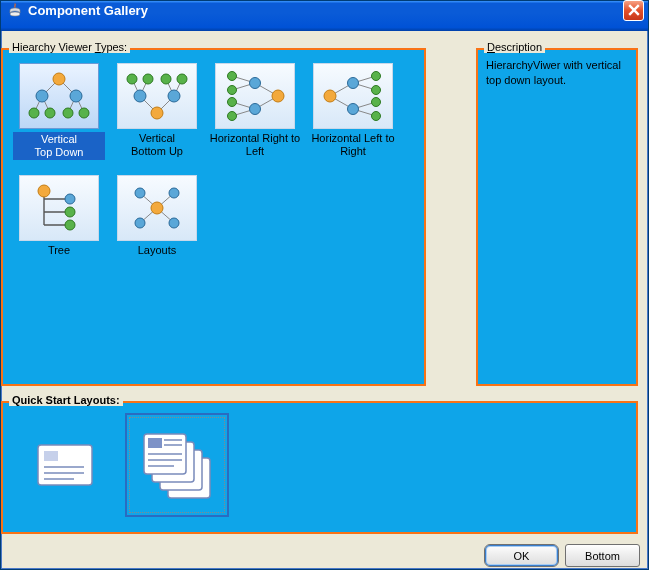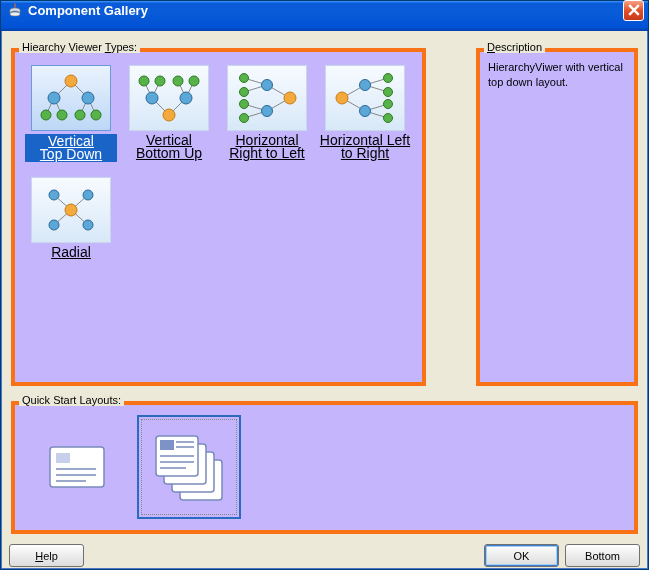--- a/index.html
+++ b/index.html
@@ -35,21 +35,21 @@
     width: 21px; height: 21px;
     background: linear-gradient(to bottom, #f7a184, #e2502a 50%, #c8371a);
     border: 1px solid #fff;
     border-radius: 3px;
     display: flex; align-items: center; justify-content: center;
     color: #fff; font-weight: bold;
   }
   .closebtn svg { width: 12px; height: 12px; }
   .content {
     flex: 1;
-    padding: 10px 10px 4px 10px;
+    padding: 10px 10px 4px 0;
     display: flex;
     flex-direction: column;
     gap: 8px;
   }
   .toprow {
     display: flex;
     gap: 6px;
     height: 345px;
   }
   
@@ -60,22 +60,22 @@
   .grouplabel {
     position: absolute;
     top: 0; left: 8px;
     background: #ece9d8;
     padding: 0 3px;
     z-index: 2;
     font-size: 11px;
   }
   .grouplabel u { text-decoration: underline; }
   .groupbox {
-    border: 4px solid #f97316;
-    background: #c4b5fd;
+    border: 2px solid #f97316;
+    background: #0ea5e9;
     height: 100%;
     padding: 10px 8px 8px 8px;
     overflow: hidden;
   }
   .types { flex: 1; }
   .desc { width: 162px; margin-left: 44px; }
   .desc .groupbox { padding: 8px 8px; line-height: 15px; color: #000;}
 
   .gallery {
     display: grid;
@@ -92,41 +92,41 @@
     cursor: pointer;
   }
   .item .thumb {
     width: 80px; height: 66px;
     background: linear-gradient(to bottom, #f7fbff, #d8e8f8);
     border: 1px solid #c8d8ea;
     display: flex; align-items: center; justify-content: center;
   }
   .item .cap {
     text-align: center;
-    font-size: 14px;
+    font-size: 11px;
     margin-top: 3px;
     line-height: 13px;
     width: 92px;
-    text-decoration: underline;
   }
   .item.selected .thumb {
     background: linear-gradient(to bottom, #eaf3ff, #bcd7f6);
     border-color: #6b9ad6;
   }
   .item.selected .cap {
     background: #1a63c7;
     color: #fff;
     padding: 1px 0;
   }
   .item.selected {
     
   }
 
   .quickstart {
     height: 140px;
+    font-weight: bold;
   }
   .quickstart .groupbox {
     display: flex;
     gap: 8px;
     align-items: flex-start;
     padding: 10px;
   }
   .qsitem {
     width: 104px;
     height: 104px;
@@ -151,20 +151,21 @@
     height: 23px;
     font: 11px Tahoma, sans-serif;
     background: linear-gradient(to bottom, #fff, #eee 45%, #ddd);
     border: 1px solid #707070;
     border-radius: 3px;
     padding: 0 8px;
     cursor: pointer;
   }
   button.btn.default {
     box-shadow: 0 0 0 1px #3a7ecb inset, 0 0 0 2px #a8cdf4 inset;
+    border-radius: 6px;
   }
   button.btn u { text-decoration: underline; }
 
   
 </style>
 </head>
 <body>
 
 <div class="window">
   <div class="titlebar">
@@ -268,36 +269,48 @@
                     <circle cx="35" cy="40" r="5.5" fill="#5aa7d8" stroke="#2b6a99"></circle>
                   <circle cx="58" cy="7" r="4.5" fill="#58b24a" stroke="#2e7a23"></circle>
                     <circle cx="58" cy="21" r="4.5" fill="#58b24a" stroke="#2e7a23"></circle>
                   <circle cx="58" cy="33" r="4.5" fill="#58b24a" stroke="#2e7a23"></circle>
                     <circle cx="58" cy="47" r="4.5" fill="#58b24a" stroke="#2e7a23"></circle>
                 </svg>
               </div>
               <div class="cap">Horizontal Left to Right</div>
             </div>
 
+            <div class="item">
+              <div class="thumb">
+                <svg width="70" height="54" viewBox="0 0 70 54">
+                  <path d="M20 10 V44 M20 18 H42 M20 31 H42 M20 44 H42" stroke="#555" fill="none" stroke-width="1.4"></path>
+                  <circle cx="20" cy="10" r="6" fill="#f3a93c" stroke="#c47d14"></circle>
+                  <circle cx="46" cy="18" r="5" fill="#5aa7d8" stroke="#2b6a99"></circle>
+                  <circle cx="46" cy="31" r="5" fill="#58b24a" stroke="#2e7a23"></circle>
+                  <circle cx="46" cy="44" r="5" fill="#58b24a" stroke="#2e7a23"></circle>
+                </svg>
+              </div>
+              <div class="cap">Tree</div>
+            </div>
 
             <div class="item">
               <div class="thumb">
                 <svg width="70" height="54" viewBox="0 0 70 54">
                   <line x1="35" y1="27" x2="18" y2="12" stroke="#888"></line>
                     <line x1="35" y1="27" x2="52" y2="12" stroke="#888"></line>
                   <line x1="35" y1="27" x2="18" y2="42" stroke="#888"></line>
                     <line x1="35" y1="27" x2="52" y2="42" stroke="#888"></line>
                   <circle cx="35" cy="27" r="6" fill="#f3a93c" stroke="#c47d14"></circle>
                   <circle cx="18" cy="12" r="5" fill="#5aa7d8" stroke="#2b6a99"></circle>
                     <circle cx="52" cy="12" r="5" fill="#5aa7d8" stroke="#2b6a99"></circle>
                   <circle cx="18" cy="42" r="5" fill="#5aa7d8" stroke="#2b6a99"></circle>
                     <circle cx="52" cy="42" r="5" fill="#5aa7d8" stroke="#2b6a99"></circle>
                 </svg>
               </div>
-              <div class="cap">Radial</div>
+              <div class="cap">Layouts</div>
             </div>
 
           </div>
         </div>
       </div>
 
       <div class="groupwrap desc">
         <div class="grouplabel"><u>D</u>escription</div>
         <div class="groupbox">
           <div>HierarchyViwer with vertical top down layout.</div>
@@ -331,18 +344,17 @@
               <line x1="14" y1="38" x2="48" y2="38" stroke="#9aa8cc" stroke-width="2"></line>
               <line x1="14" y1="44" x2="40" y2="44" stroke="#9aa8cc" stroke-width="2"></line>
             </g>
           </svg>
         </div>
       </div>
     </div>
   </div>
 
   <div class="buttonrow">
-    <button class="btn"><u>H</u>elp</button>
     <span class="spacer"></span>
     <button class="btn default">OK</button>
     <button class="btn">Bottom</button>
   </div>
 </div>
 
 </body></html>

